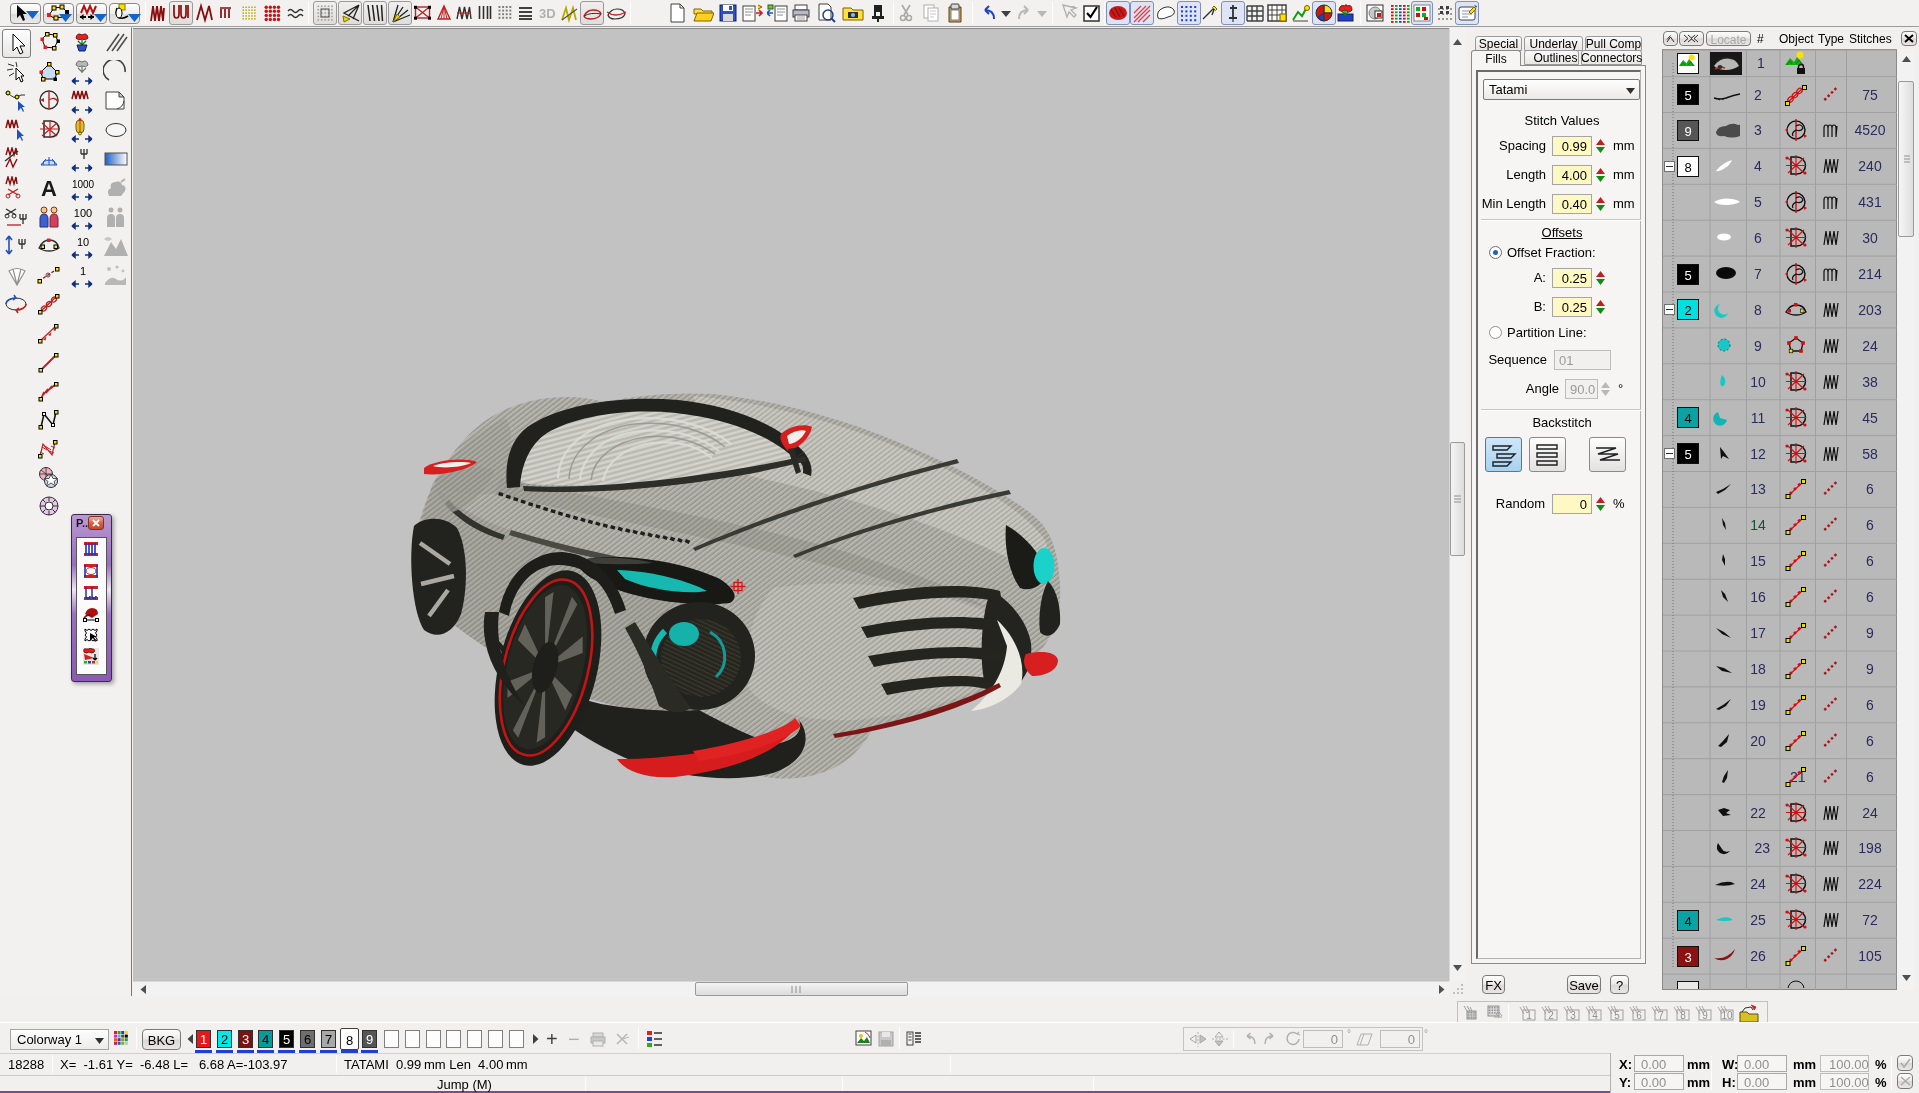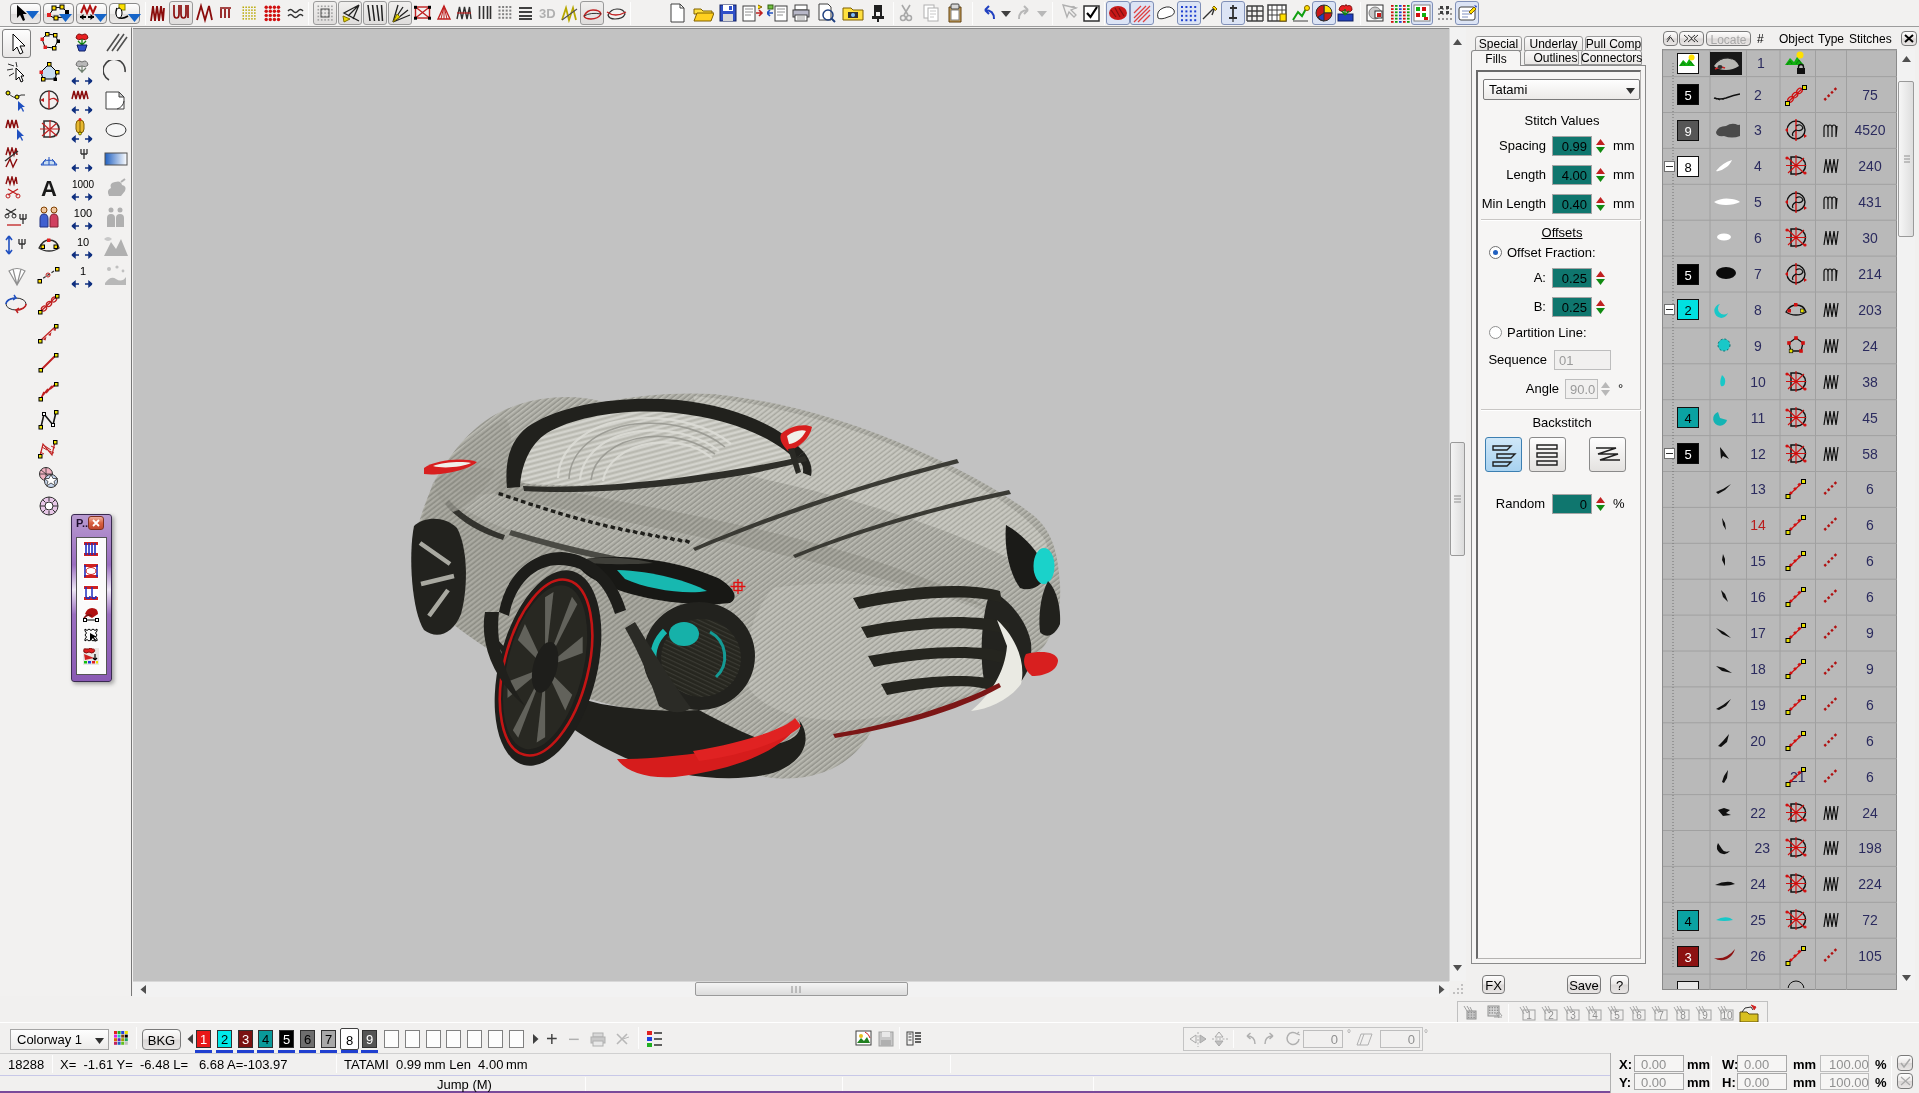--- a/index.html
+++ b/index.html
@@ -1,19 +1,19 @@
 <!DOCTYPE html>
 <html><head><meta charset="utf-8"><style>
 *{margin:0;padding:0;box-sizing:border-box;}
 html,body{width:1919px;height:1093px;overflow:hidden;background:#f1f0ef;font-family:"Liberation Sans",sans-serif;font-size:12px;color:#000;}
 .abs{position:absolute;}
 .tbtn{position:absolute;width:31px;height:21px;border:1px solid #8a8a8a;border-radius:4px;background:linear-gradient(#fefefe,#efedec 50%,#dddbda 52%,#eceae9);}
 .sep{position:absolute;width:1px;background:#b0b0b0;border-right:1px solid #fdfdfd;}
 .ibtn{position:absolute;width:24px;height:24px;border:1px solid #9a9a9a;border-radius:3px;background:linear-gradient(#f0efee,#dfdddc);}
-.field{position:absolute;background:#0f766e;border:1px solid #a5a5a5;font-size:13px;color:#000;}
+.field{position:absolute;background:#fef9c3;border:1px solid #a5a5a5;font-size:13px;color:#000;}
 .dfield{position:absolute;background:#f1f0ef;border:1px solid #bdbdbd;font-size:13px;color:#9a9a9a;}
 .lbl{position:absolute;font-size:13px;white-space:nowrap;}
 .btn3{position:absolute;border:1px solid #7a7a7a;border-radius:4px;background:linear-gradient(#fdfdfd,#ece9e8 48%,#dad7d6 52%,#e9e6e5);text-align:center;font-size:13px;}
 </style></head>
 <body>
 
 <div class="abs" style="left:0;top:0;width:1919px;height:27px;background:#f2f1f0;border-bottom:1px solid #9c9c9c;"></div>
 <div class="tbtn" style="left:10px;top:3px;"></div>
 <svg class="abs" style="left:14px;top:5px;" width="26" height="17" viewBox="0 0 26 17">
     <polygon points="3,0 3,13 6,10 9,16 11,15 9,9 13,9" fill="#000"></polygon>
@@ -1289,21 +1289,21 @@
     <rect x="5.4" y="8.6" width="2.4" height="2.4" fill="#b01010" transform="rotate(-42 6.6 9.799999999999999)"></rect>
     <rect x="8.8" y="5.2" width="2.4" height="2.4" fill="#b01010" transform="rotate(-42 10.0 6.3999999999999995)"></rect>
     <rect x="12.2" y="1.8000000000000007" width="2.4" height="2.4" fill="#b01010" transform="rotate(-42 13.399999999999999 3.0)"></rect>
   </svg>
 <div class="lbl" style="left:1848px;top:481px;width:44px;text-align:center;font-size:14px;color:#2b2b5e;">6</div>
 <svg class="abs" style="left:1712px;top:516.35px;" width="28" height="17" viewBox="0 0 28 17">
     <g transform="scale(1.0)">
       <path d="M10 2 l3 5 1 7 -3 -5 z" fill="#101010"></path>
     </g>
   </svg>
-<div class="lbl" style="left:1746px;top:517px;width:24px;text-align:center;font-size:14px;color:#b91c1c;">14</div>
+<div class="lbl" style="left:1746px;top:517px;width:24px;text-align:center;font-size:14px;color:#14532d;">14</div>
 <svg class="abs" style="left:1784px;top:513.35px;" width="24" height="24" viewBox="0 0 24 24">
     <path d="M4 19 L19 5" stroke="#d01010" stroke-width="1.2"></path>
     <rect x="5.5" y="14.8" width="2.6" height="2.6" fill="#d01010" transform="rotate(-42 6.8 16.1)"></rect>
     <rect x="9.7" y="10.600000000000001" width="2.6" height="2.6" fill="#d01010" transform="rotate(-42 11.0 11.900000000000002)"></rect>
     <rect x="13.9" y="6.4" width="2.6" height="2.6" fill="#d01010" transform="rotate(-42 15.2 7.700000000000001)"></rect>
     <rect x="2" y="17.5" width="4" height="4" fill="#e8e000" stroke="#000"></rect>
     <rect x="17.5" y="2.5" width="4" height="4" fill="#e8e000" stroke="#000"></rect>
   </svg>
 <svg class="abs" style="left:1822px;top:516.35px;" width="17" height="17" viewBox="0 0 17 17">
     <rect x="2.0" y="12.0" width="2.4" height="2.4" fill="#b01010" transform="rotate(-42 3.2 13.2)"></rect>

